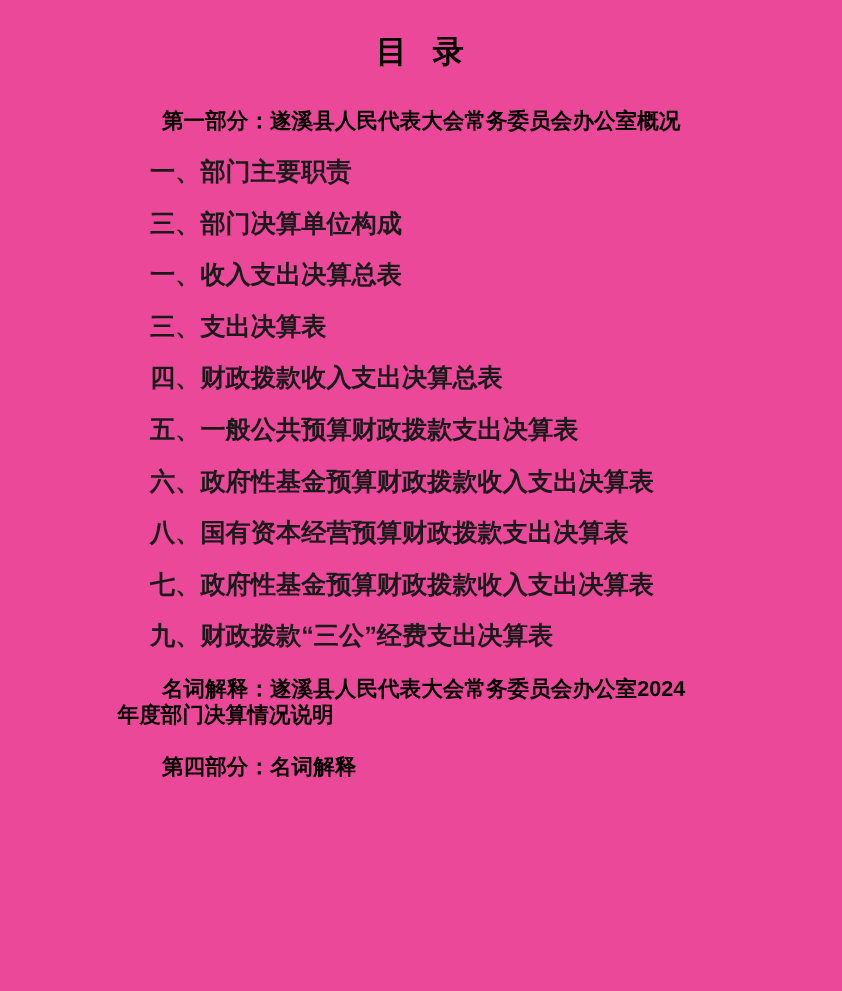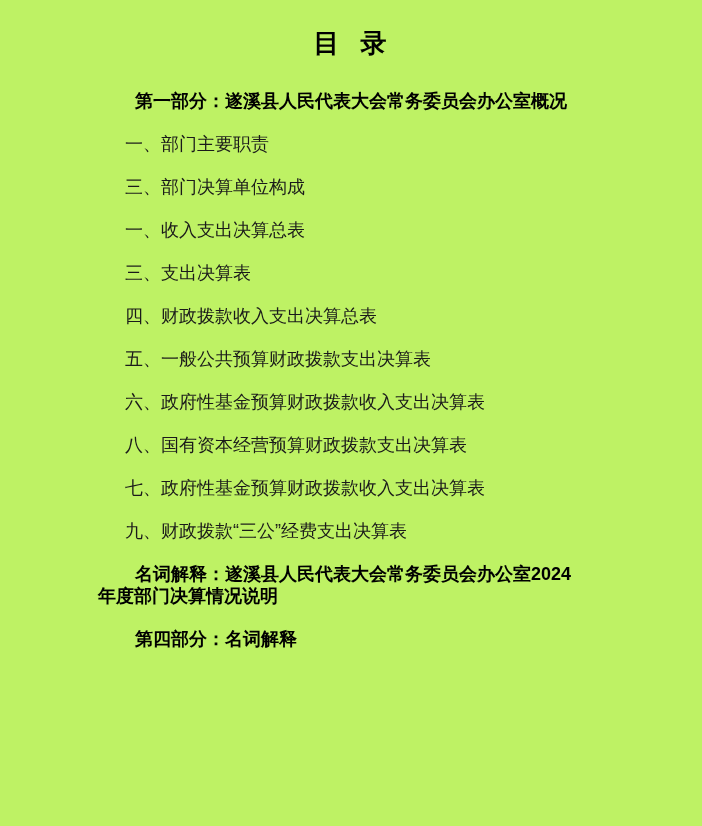--- a/index.html
+++ b/index.html
@@ -6,21 +6,21 @@
   html, body { background: #ffffff; }
   body {
     width: 702px;
     height: 826px;
     overflow: hidden;
     font-family: "Liberation Sans", "DejaVu Sans", sans-serif;
   }
   .page {
     width: 702px;
     height: 826px;
-    background: #bef264;
+    background: #ec4899;
     padding: 28px 98px 0 98px;
   }
   .title {
     font-size: 26px;
     line-height: 30px;
     font-weight: 600;
     color: #000000;
     text-align: center;
     letter-spacing: 2px;
     word-spacing: 10px;
@@ -29,23 +29,23 @@
   p.heading {
     font-size: 18px;
     line-height: 22px;
     font-weight: 700;
     color: #000000;
     text-indent: 37px;
     max-width: 480px;
     margin: 0 16px 21px 0;
   }
   p.item {
-    font-size: 18px;
+    font-size: 21px;
     line-height: 22px;
-    font-weight: 400;
+    font-weight: 700;
     color: #1a1a1a;
     text-indent: 27px;
     margin: 0 0 21px 0;
   }
 </style>
 </head>
 <body>
 
 <div class="page">
 

